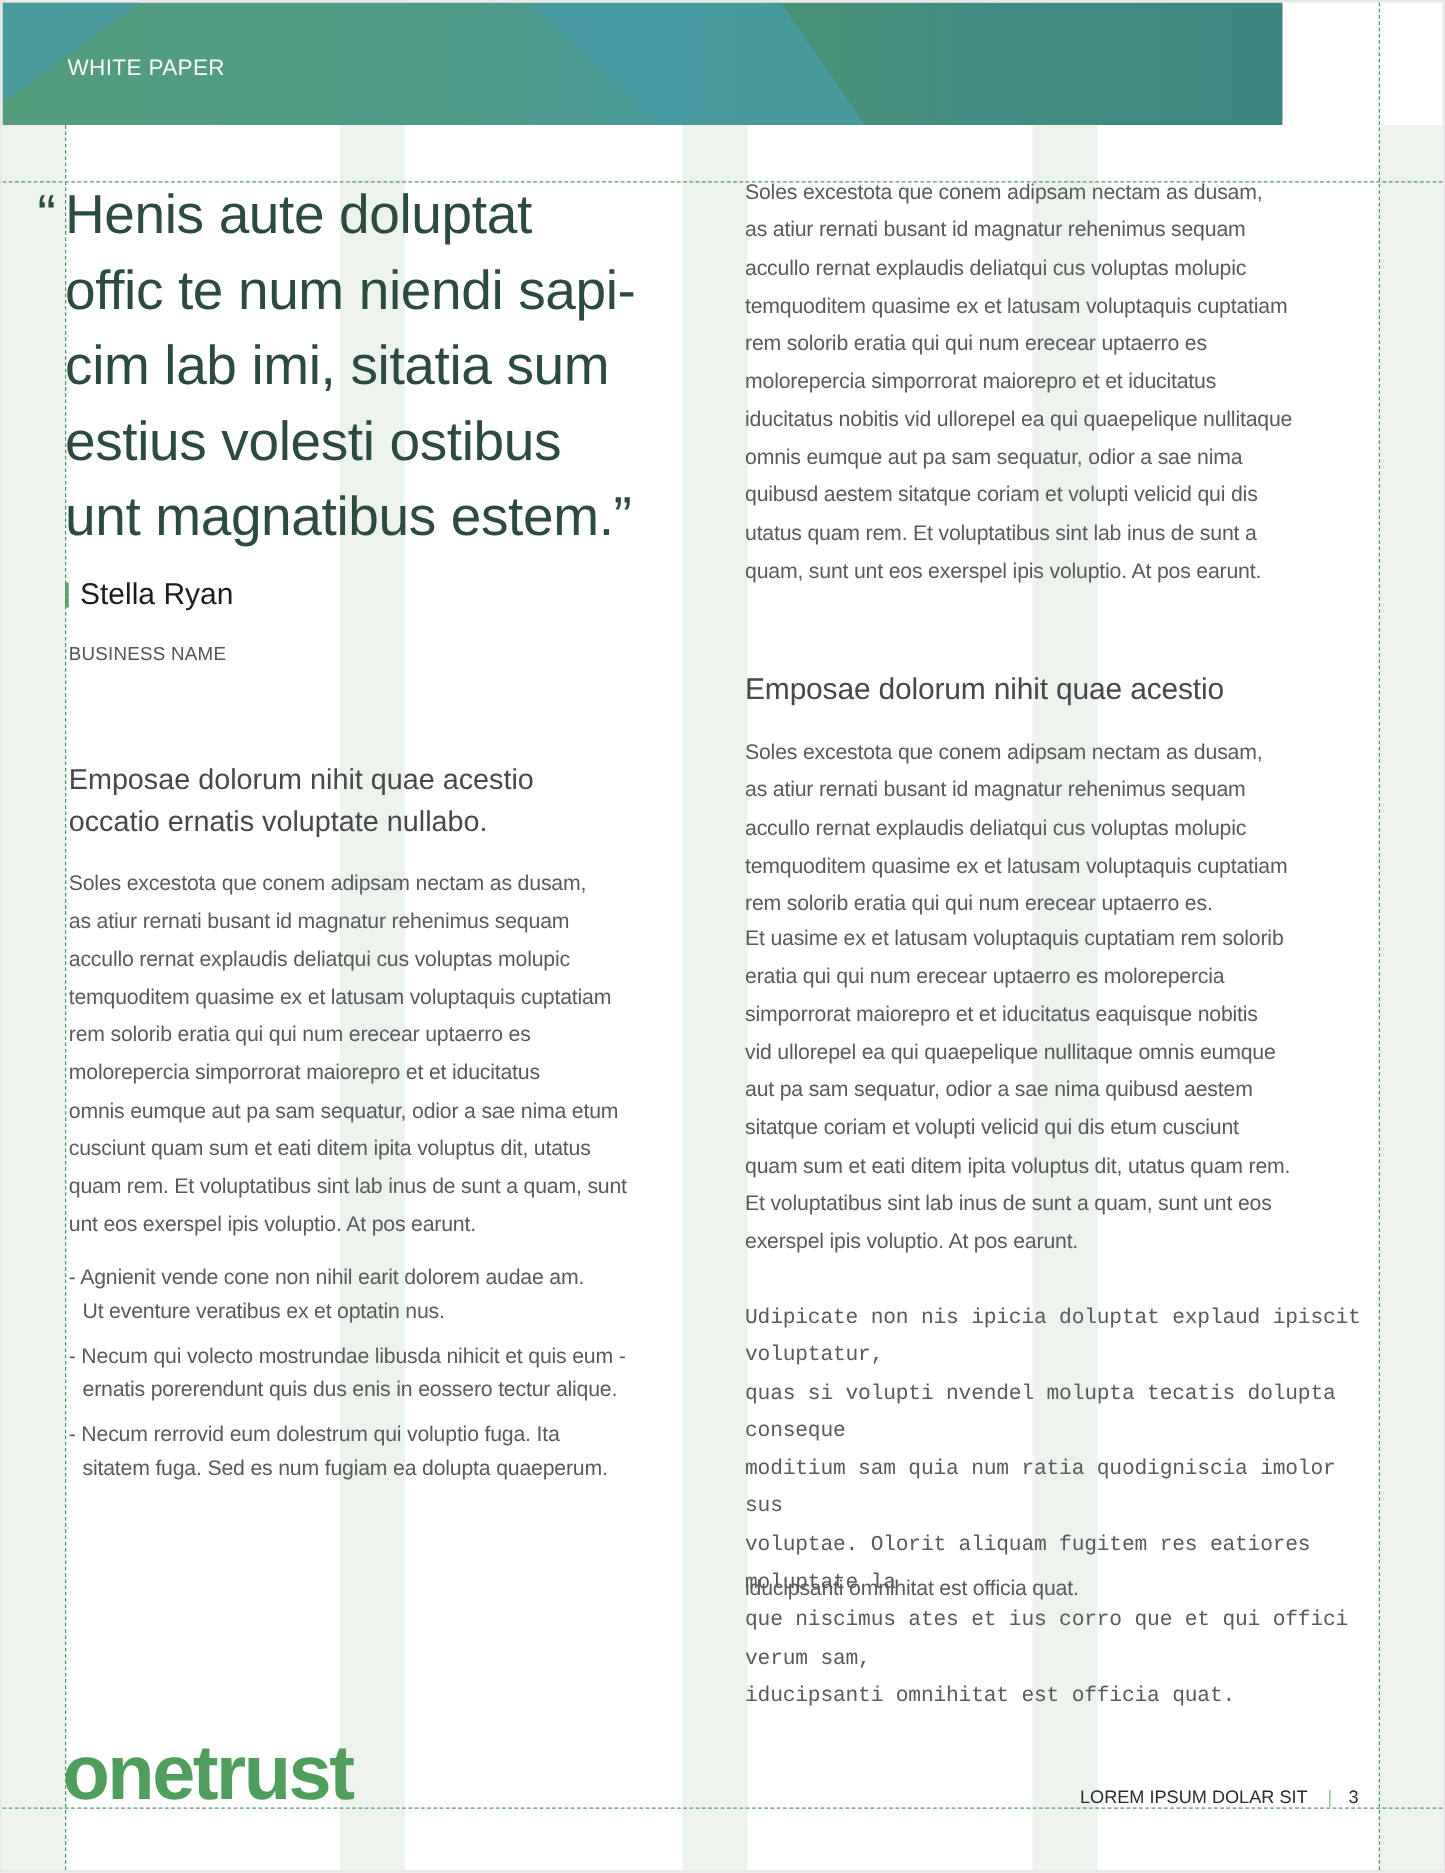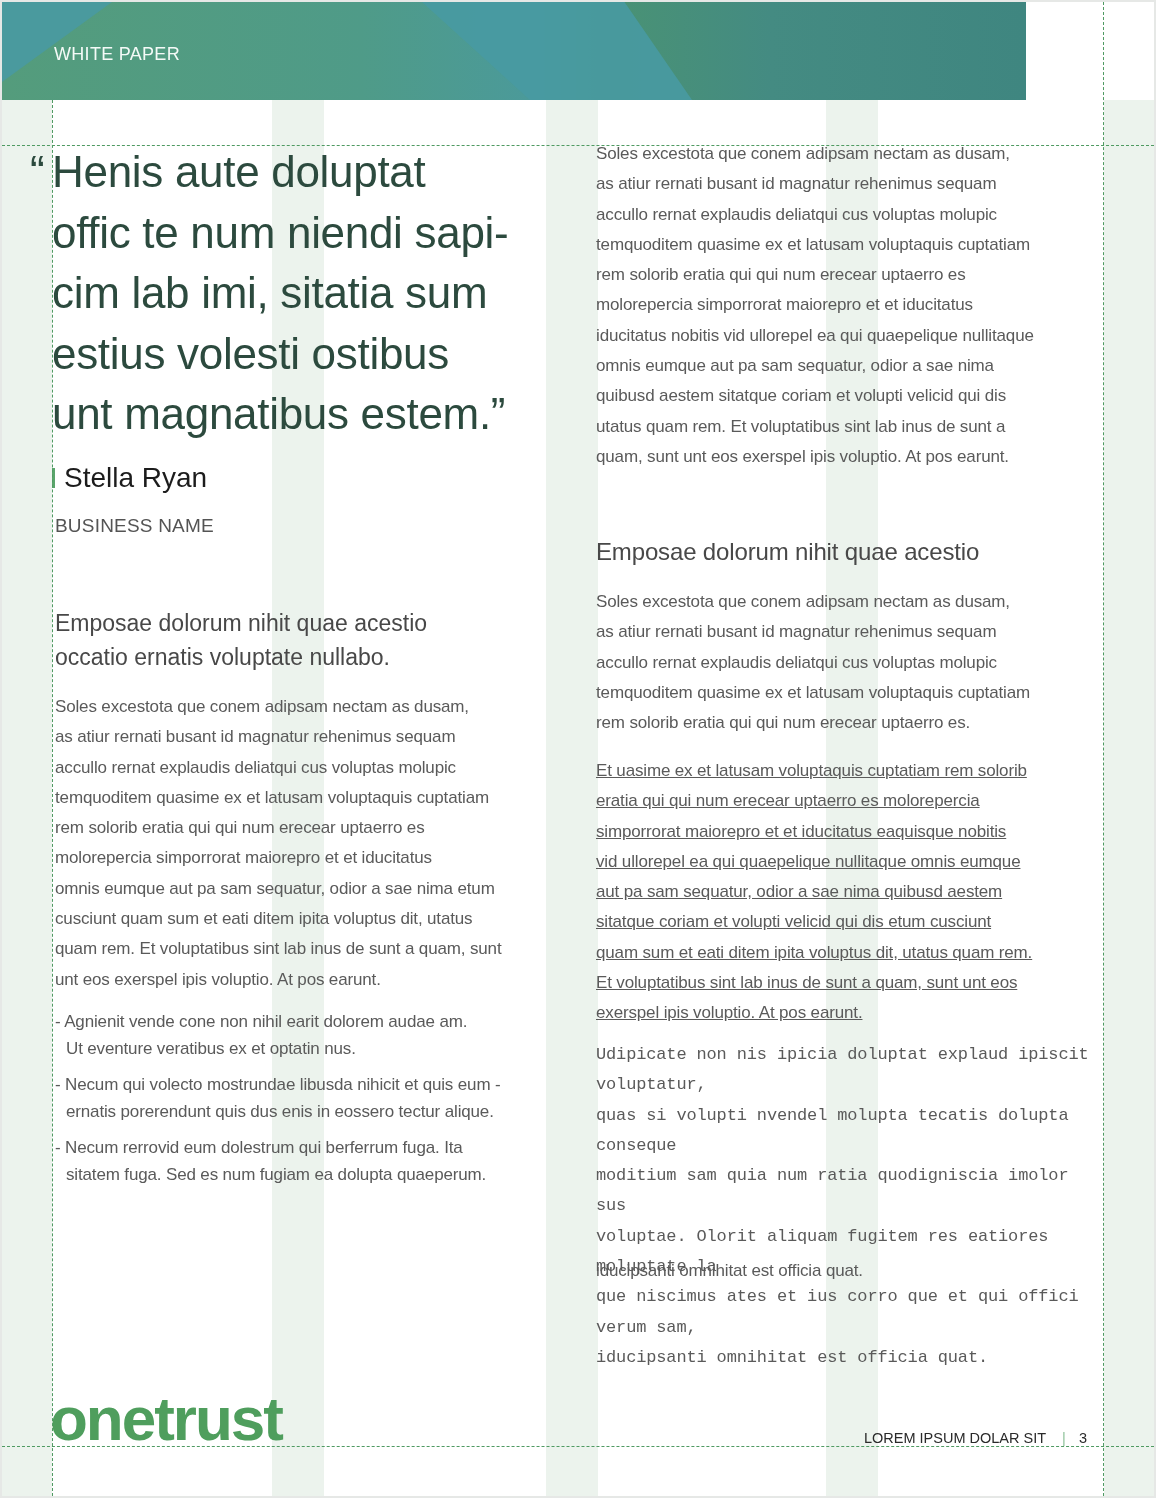--- a/index.html
+++ b/index.html
@@ -53,24 +53,24 @@
       position: absolute; left: 50px; top: 140px; width: 500px;
       color: #2c4a3e; font-size: 44px; line-height: 60.5px; letter-spacing: -0.3px;
     }
     .quote .open { position: absolute; left: -22px; top: 0; }
 
     .author {
       position: absolute; left: 50px; top: 460px;
       display: flex; align-items: center;
     }
     .author .bar { width: 3px; height: 20px; background: #5aa56b; margin-right: 9px; }
-    .author .name { font-size: 28px; color: #1c1c1c; }
+    .author .name { font-size: 24px; color: #1c1c1c; }
     .business {
       position: absolute; left: 53px; top: 513px;
-      font-size: 19px; color: #545454; letter-spacing: 0.2px;
+      font-size: 15px; color: #545454; letter-spacing: 0.2px;
     }
 
     .subhead-left {
       position: absolute; left: 53px; top: 604px; width: 500px;
       font-size: 23px; line-height: 34px; color: #484848;
     }
 
     .body-left {
       position: absolute; left: 53px; top: 690px; width: 505px;
       font-size: 17px; line-height: 30.3px; color: #5a5a5a; letter-spacing: -0.15px;
@@ -80,21 +80,21 @@
       font-size: 17px; line-height: 26.5px; color: #5a5a5a; letter-spacing: -0.15px;
     }
     .bullets .bullet { margin-bottom: 10px; padding-left: 11px; text-indent: -11px; }
 
     
     .col-right { position: absolute; left: 594px; width: 512px; color: #5a5a5a; letter-spacing: -0.15px; }
     .p { font-size: 17px; line-height: 30.3px; }
     .rp1 { top: 137px; }
     .rhead { top: 533px; font-size: 24px; line-height: 34px; color: #484848; }
     .rp2 { top: 585px; }
-    .rp3 { top: 754px; text-decoration: underline; }
+    .rp3 { top: 734px; }
     .rp4 { top: 1038px; font-family: Liberation Mono, monospace; }
     .rp5 { top: 1254px; }
 
     
     .logo {
       position: absolute; left: 48px; top: 1382px;
       font-size: 62px; font-weight: bold; color: #4f9e5d; letter-spacing: -2px;
       line-height: 70px;
     }
     .footer-text {
@@ -156,21 +156,21 @@
   <div class="bullets">
     <div class="bullet">
       <div>- Agnienit vende cone non nihil earit dolorem audae am.</div>
       <div style="text-indent:0">Ut eventure veratibus ex et optatin nus.</div>
     </div>
     <div class="bullet">
       <div>- Necum qui volecto mostrundae libusda nihicit et quis eum -</div>
       <div style="text-indent:0">ernatis porerendunt quis dus enis in eossero tectur alique.</div>
     </div>
     <div class="bullet">
-      <div>- Necum rerrovid eum dolestrum qui berferrum fuga. Ita</div>
+      <div>- Necum rerrovid eum dolestrum qui voluptio fuga. Ita</div>
       <div style="text-indent:0">sitatem fuga. Sed es num fugiam ea dolupta quaeperum.</div>
     </div>
   </div>
 
   <div class="col-right p rp1">
     <div>Soles excestota que conem adipsam nectam as dusam,</div>
     <div>as atiur rernati busant id magnatur rehenimus sequam</div>
     <div>accullo rernat explaudis deliatqui cus voluptas molupic</div>
     <div>temquoditem quasime ex et latusam voluptaquis cuptatiam</div>
     <div>rem solorib eratia qui qui num erecear uptaerro es</div>

